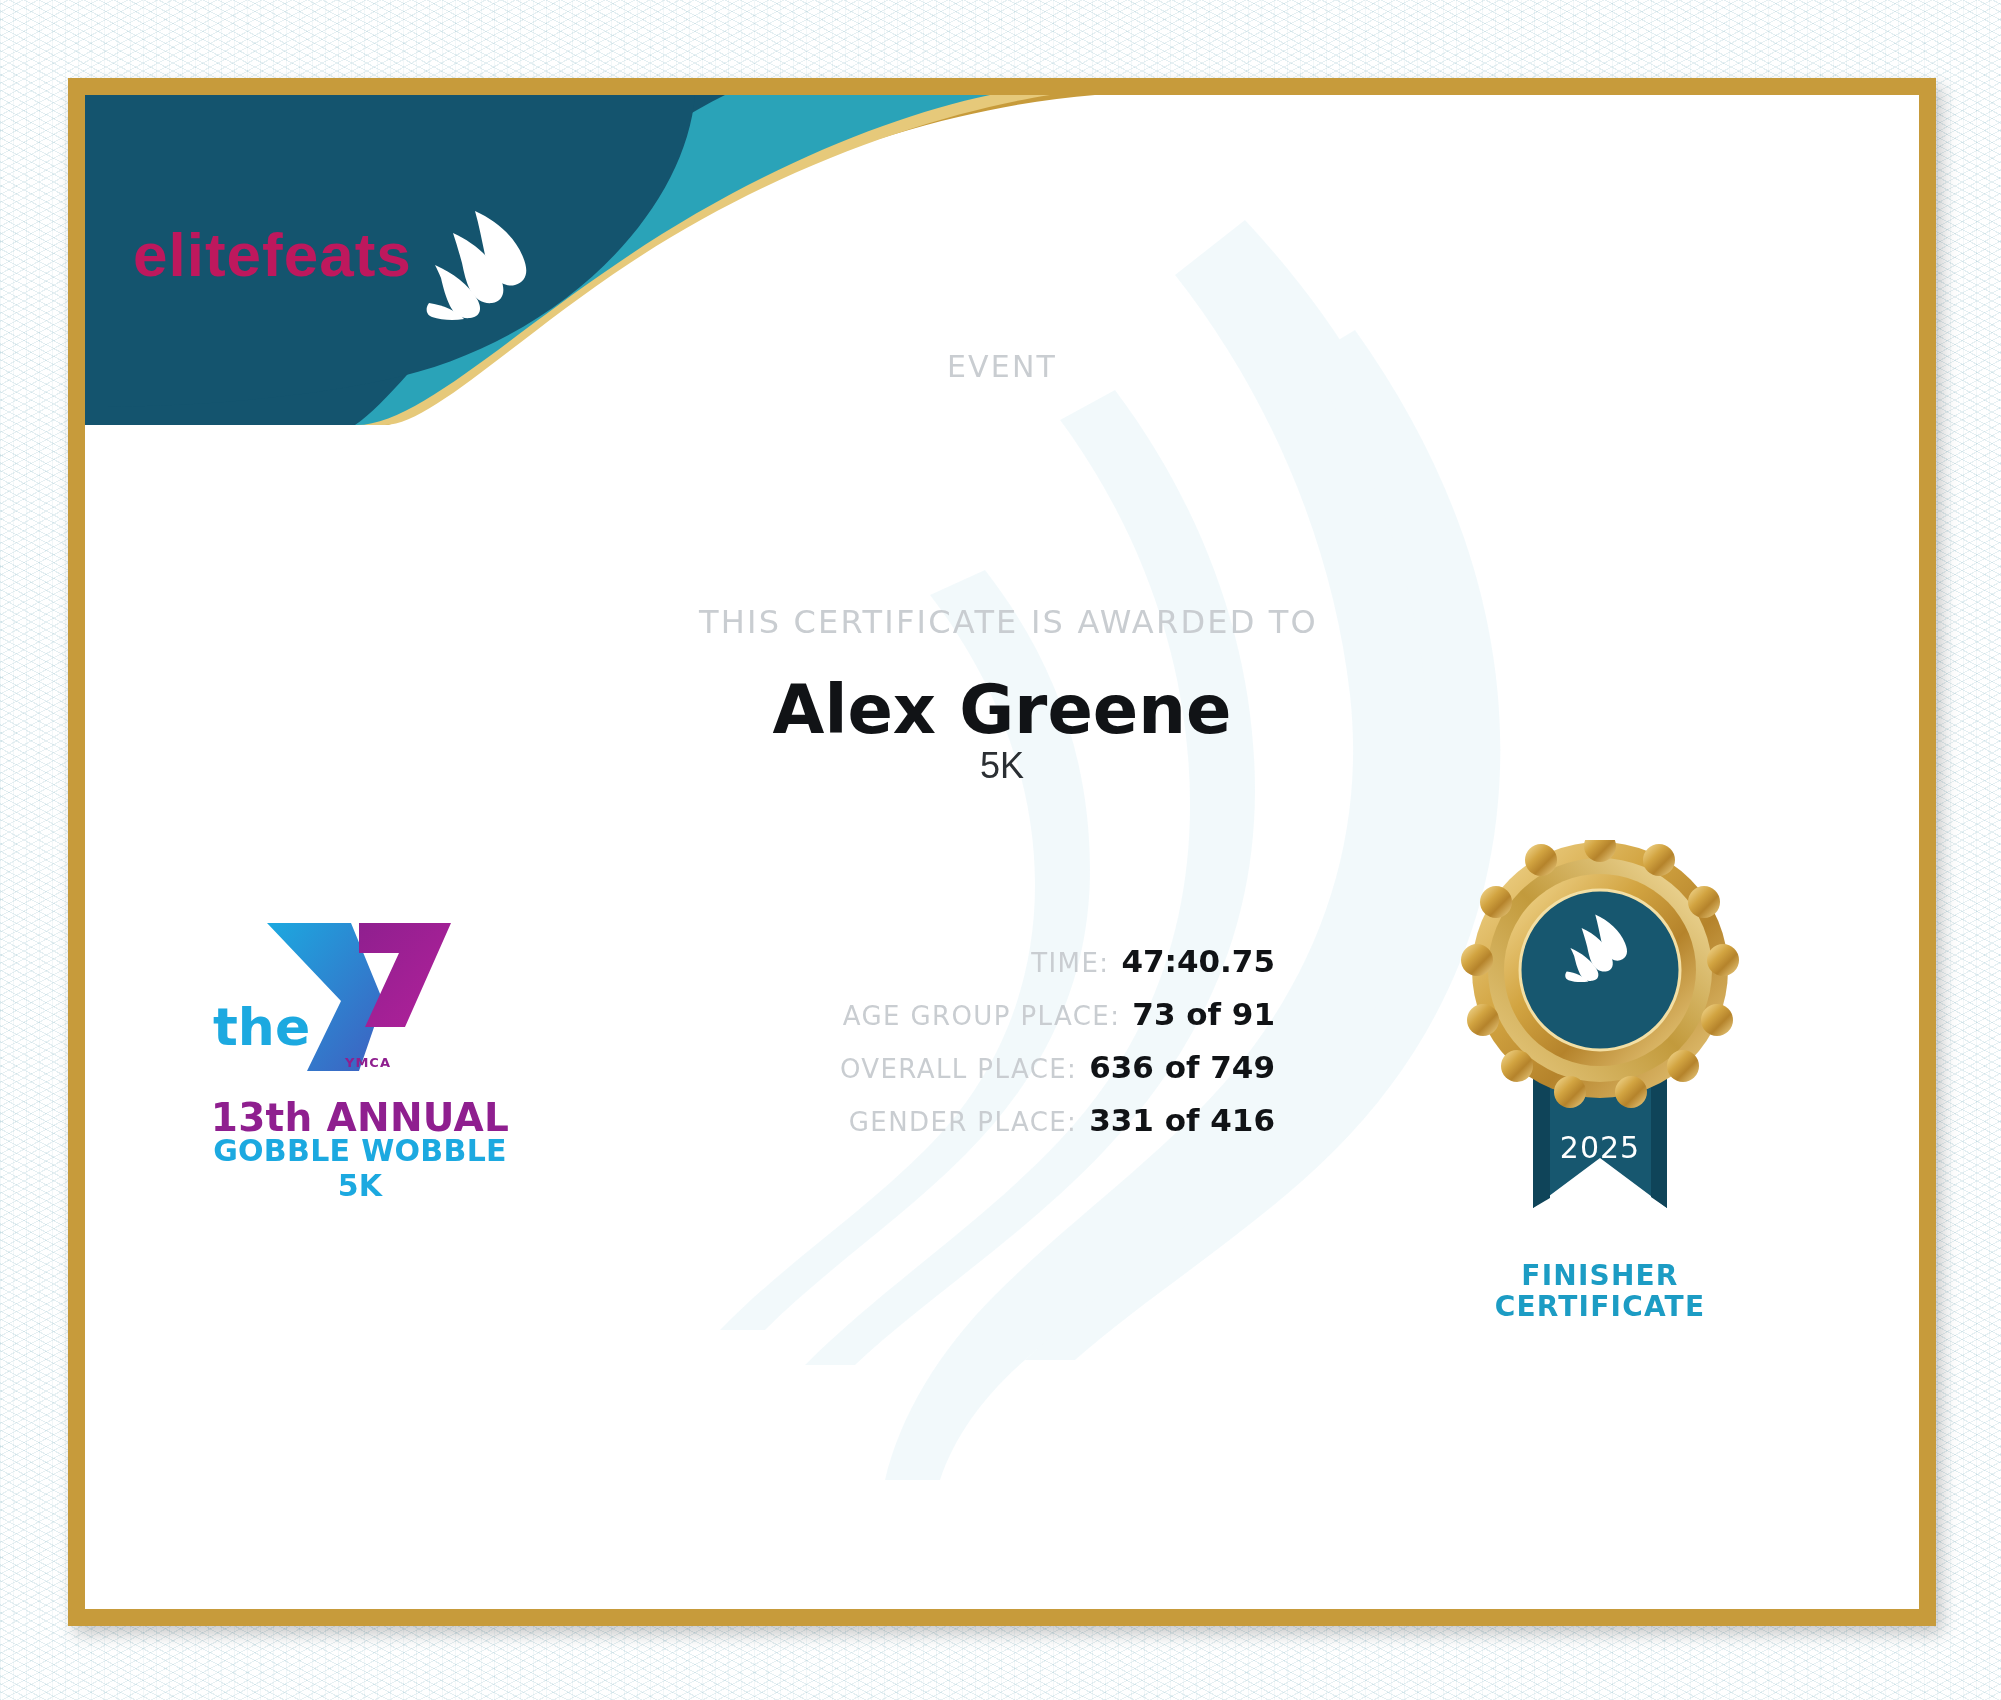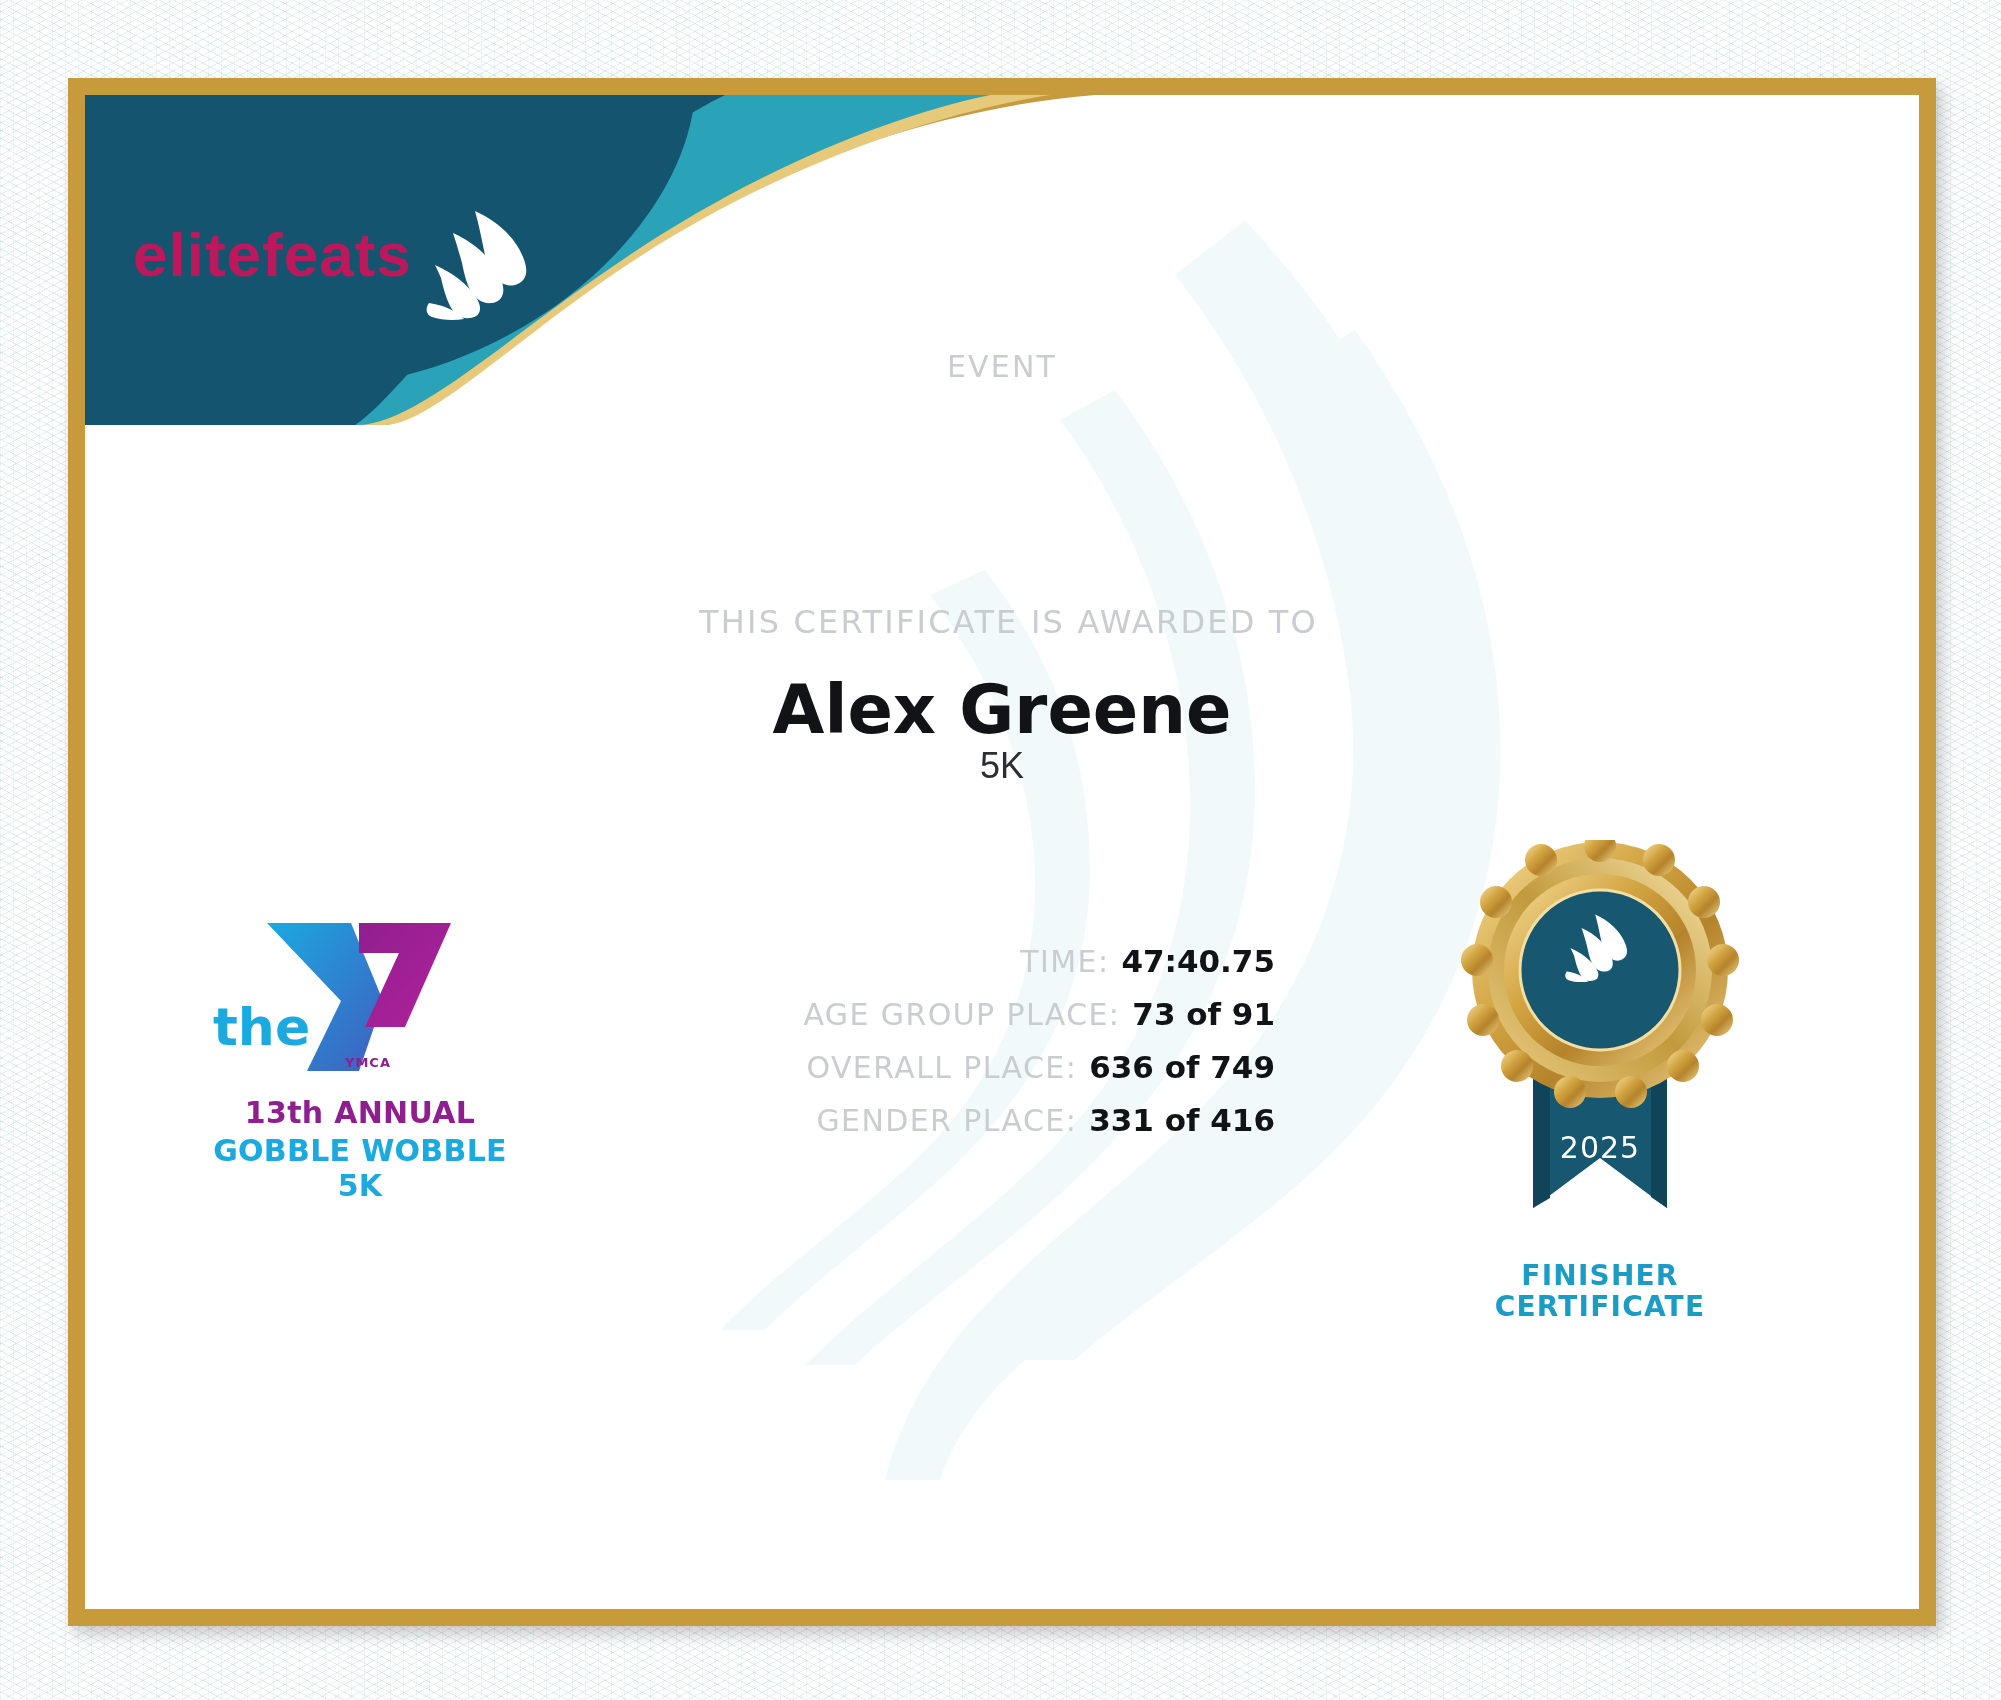--- a/index.html
+++ b/index.html
@@ -172,21 +172,21 @@
   .stat-row {
     display: flex;
     align-items: baseline;
     justify-content: flex-end;
     margin-bottom: 17px;
     white-space: nowrap;
   }
   .stat-key {
     color: #c9cdd1;
     font-family: "DejaVu Sans", sans-serif;
-    font-size: 30px;
+    font-size: 26px;
     letter-spacing: 1.4px;
   }
   .stat-val {
     color: #111316;
     font-family: "DejaVu Sans", sans-serif;
     font-weight: bold;
     font-size: 31px;
     margin-left: 12px;
   }
 
@@ -216,21 +216,21 @@
     font-weight: bold;
     letter-spacing: 1px;
     color: #8f1f8f;
   }
   #event-logo .line1 {
     position: absolute;
     left: 0; right: 0;
     top: 200px;
     text-align: center;
     font-family: "DejaVu Sans", sans-serif;
-    font-size: 30px;
+    font-size: 39px;
     font-weight: bold;
     color: #8f1f8f;
     letter-spacing: 0.3px;
   }
   #event-logo .line2 {
     position: absolute;
     left: 0; right: 0;
     top: 238px;
     text-align: center;
     font-family: "DejaVu Sans", sans-serif;

